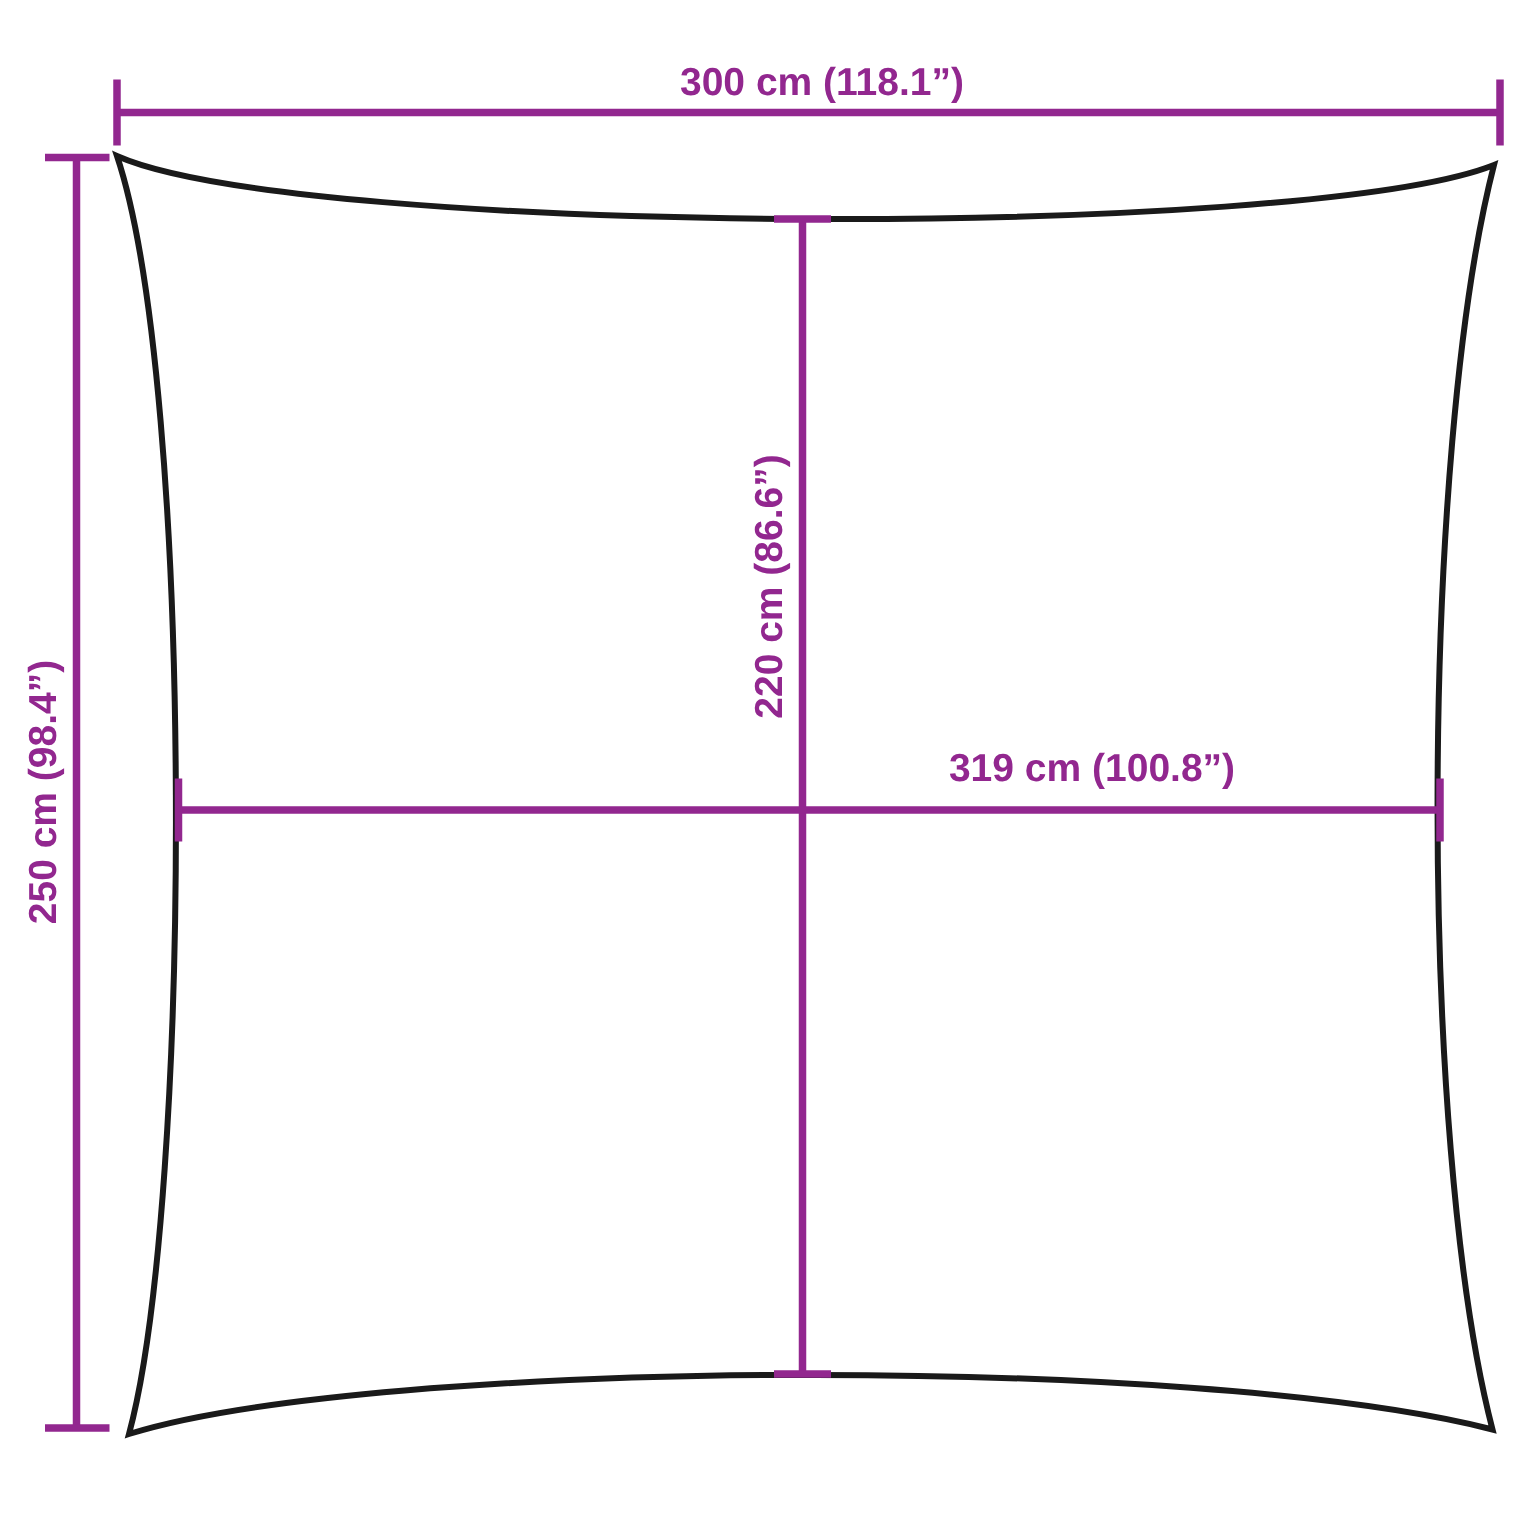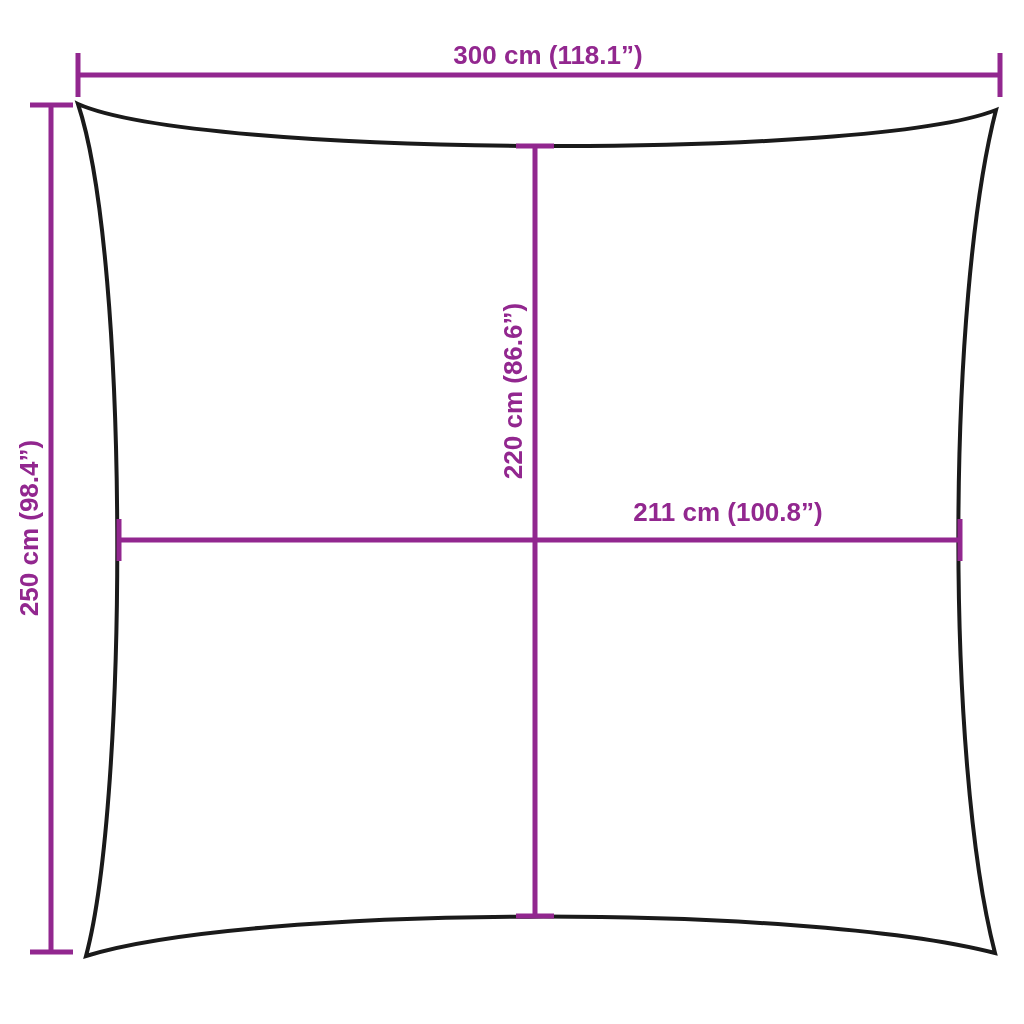--- a/index.html
+++ b/index.html
@@ -72,15 +72,15 @@
     </g>
 
   </svg>
 
   <div class="dim-label" style="left:548px; top:55px;">300 cm (118.1”)</div>
 
   <div class="dim-label vertical" style="left:29px; top:528px;">250 cm (98.4”)</div>
 
   <div class="dim-label vertical" style="left:513px; top:391px;">220 cm (86.6”)</div>
 
-  <div class="dim-label" style="left:728px; top:512px;">211 cm (100.8”)</div>
+  <div class="dim-label" style="left:728px; top:512px;">319 cm (100.8”)</div>
 
 </div>
 
 </body></html>

